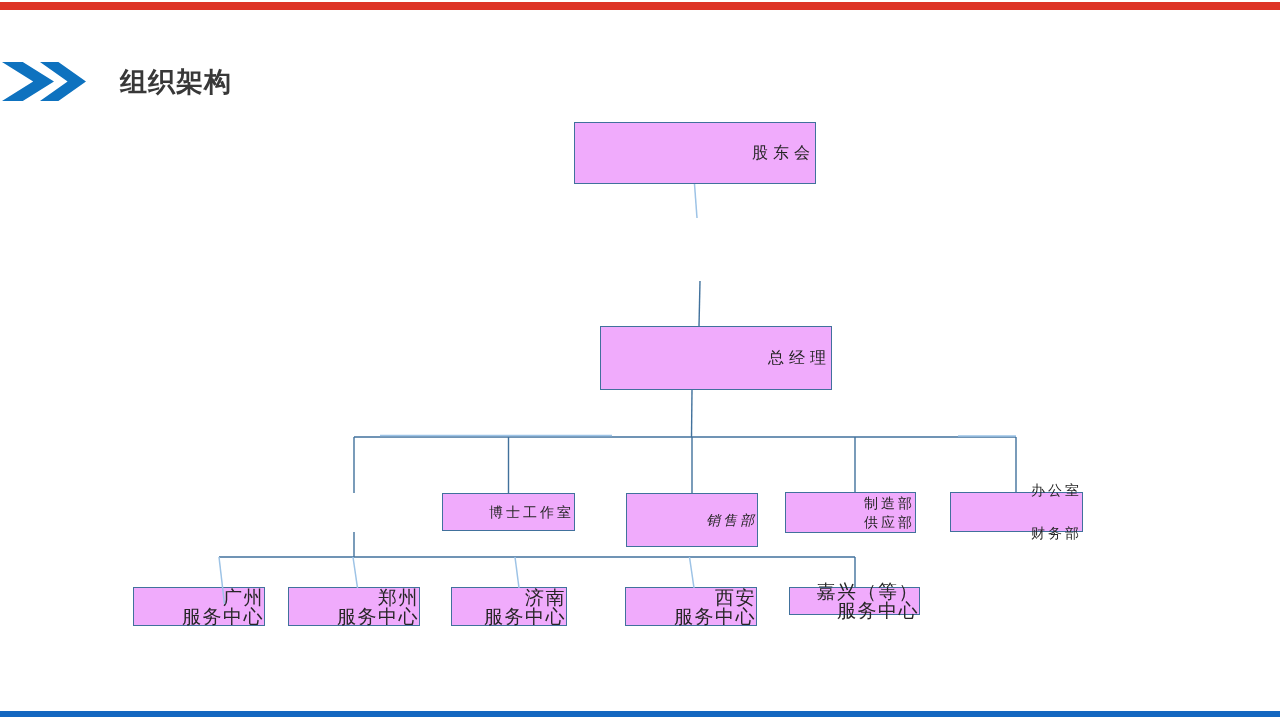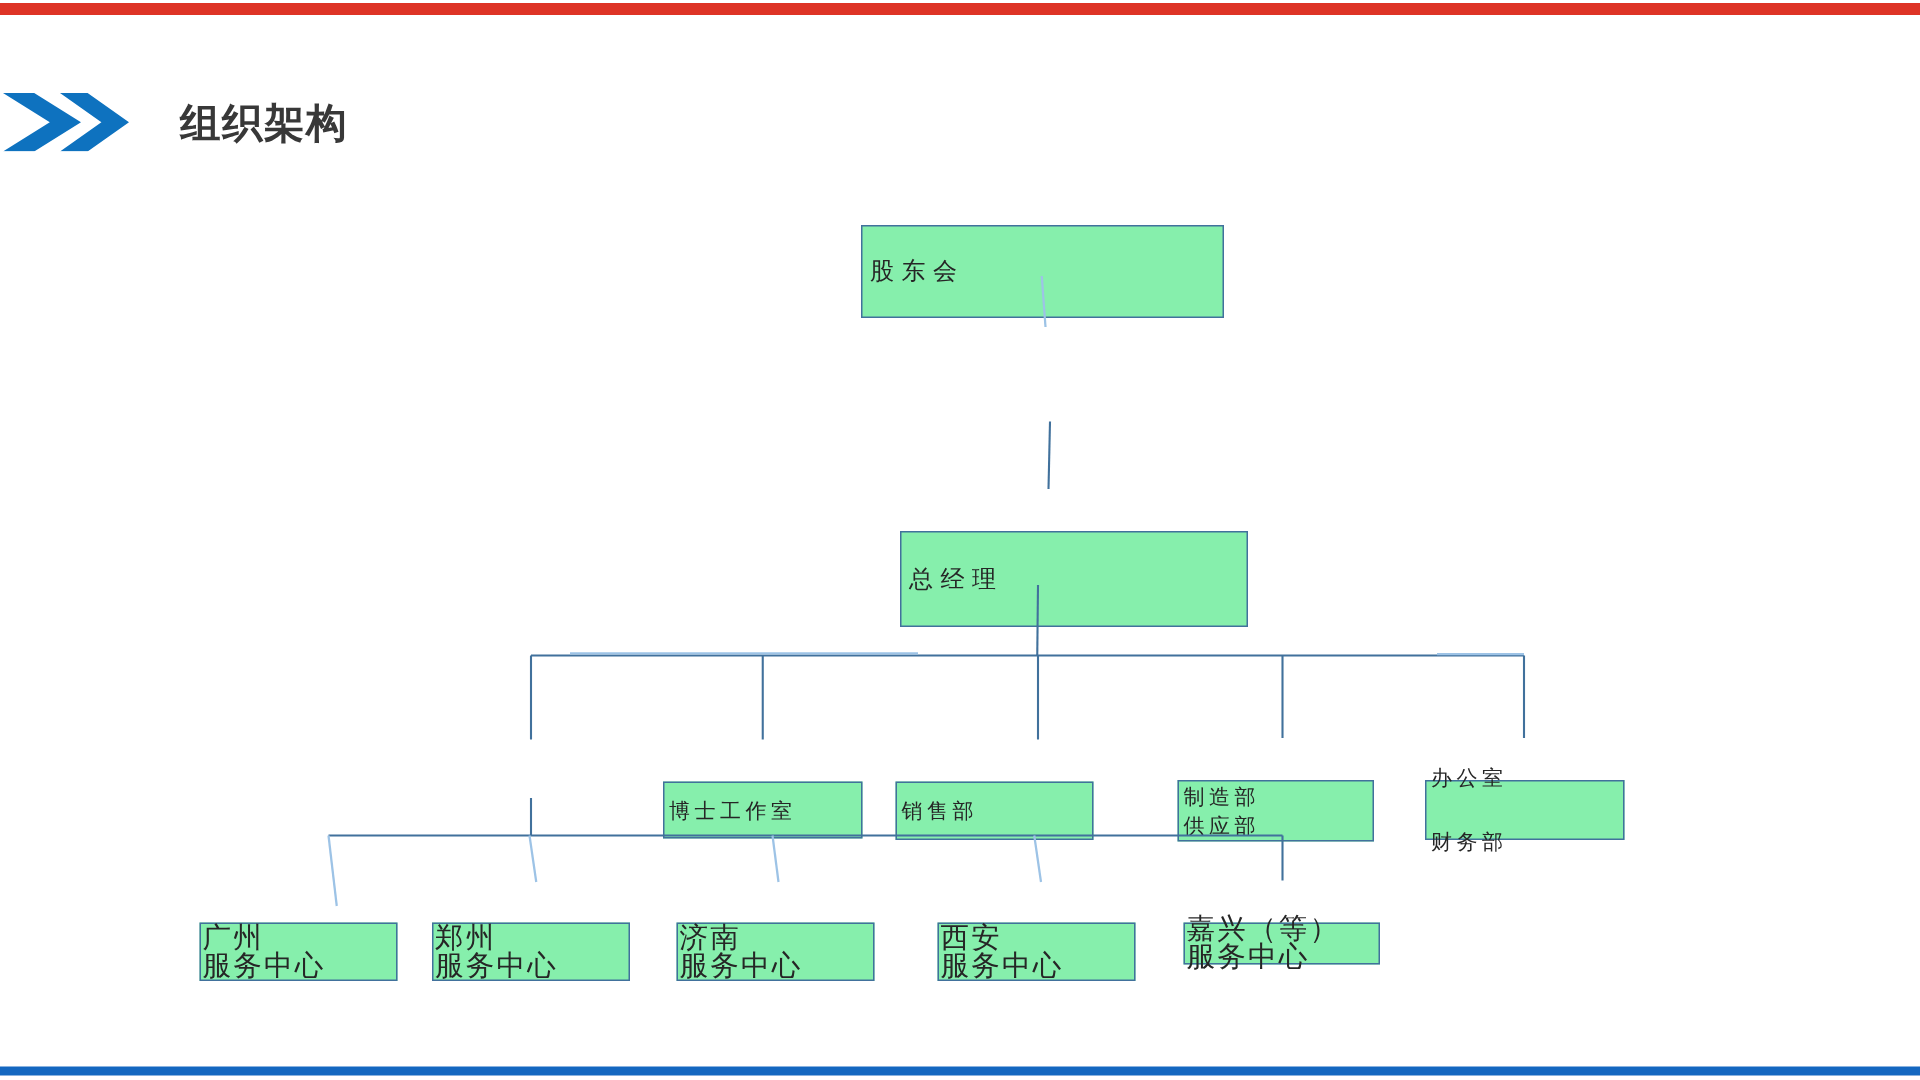--- a/index.html
+++ b/index.html
@@ -10,38 +10,38 @@
   
   #top-bar{position:absolute;left:0;top:2px;width:1280px;height:8px;background:#DE3426;}
   #bottom-bar{position:absolute;left:0;top:711px;width:1280px;height:6px;background:#1467C0;}
   
   .chevron{position:absolute;top:62px;height:39px;background:#0E72BF;
     clip-path:polygon(0% 0%,40% 0%,100% 50%,40% 100%,0% 100%,60% 50%);}
   #chevron-1{left:2px;width:52px;}
   #chevron-2{left:40px;width:46px;}
   #page-title{position:absolute;left:120px;top:64px;font-size:27px;font-weight:bold;color:#383838;letter-spacing:1px;}
   
-  .node{position:absolute;background:#86efac;border:1.5px solid #41719C;box-sizing:border-box;
-    display:flex;flex-direction:column;align-items:flex-start;justify-content:center;
-    color:#262626;text-align:center;margin-top:28px;}
+  .node{position:absolute;background:#f0abfc;border:1.5px solid #41719C;box-sizing:border-box;
+    display:flex;flex-direction:column;align-items:flex-end;justify-content:center;
+    color:#262626;text-align:center;}
   .node span{display:block;white-space:nowrap;}
   .t1 span{font-size:16px;letter-spacing:5px;padding-left:5px;}
   .t2 span{font-size:14px;letter-spacing:3px;padding-left:3px;line-height:19px;}
   .t3 span{font-size:19px;letter-spacing:1.5px;padding-left:1px;line-height:19px;}
   #n-shareholders{left:574px;top:122px;width:242px;height:62px;}
   #n-chairman{left:602px;top:218px;width:198px;height:63px;}
   #n-gm{left:600px;top:326px;width:232px;height:64px;}
   #n-energy{left:288px;top:493px;width:132px;height:39px;}
   #n-doctor{left:442px;top:493px;width:133px;height:38px;}
-  #n-sales{left:597px;top:493px;width:132px;height:39px;}
+  #n-sales{left:626px;top:493px;width:132px;height:54px;font-style:italic;}
   #n-mfg{left:785px;top:492px;width:131px;height:41px;}
   #n-office{left:950px;top:492px;width:133px;height:40px;gap:24px;}
   #n-gz{left:133px;top:587px;width:132px;height:39px;}
   #n-zz{left:288px;top:587px;width:132px;height:39px;}
-  #n-jn{left:451px;top:587px;width:132px;height:39px;}
+  #n-jn{left:451px;top:587px;width:116px;height:39px;}
   #n-xa{left:625px;top:587px;width:132px;height:39px;}
   #n-jx{left:789px;top:587px;width:131px;height:28px;}
   #connector-layer{position:absolute;left:0;top:0;width:1280px;height:720px;pointer-events:none;}
 </style>
 </head>
 <body>
 
 <div id="slide">
 
   <div id="top-bar"></div>

